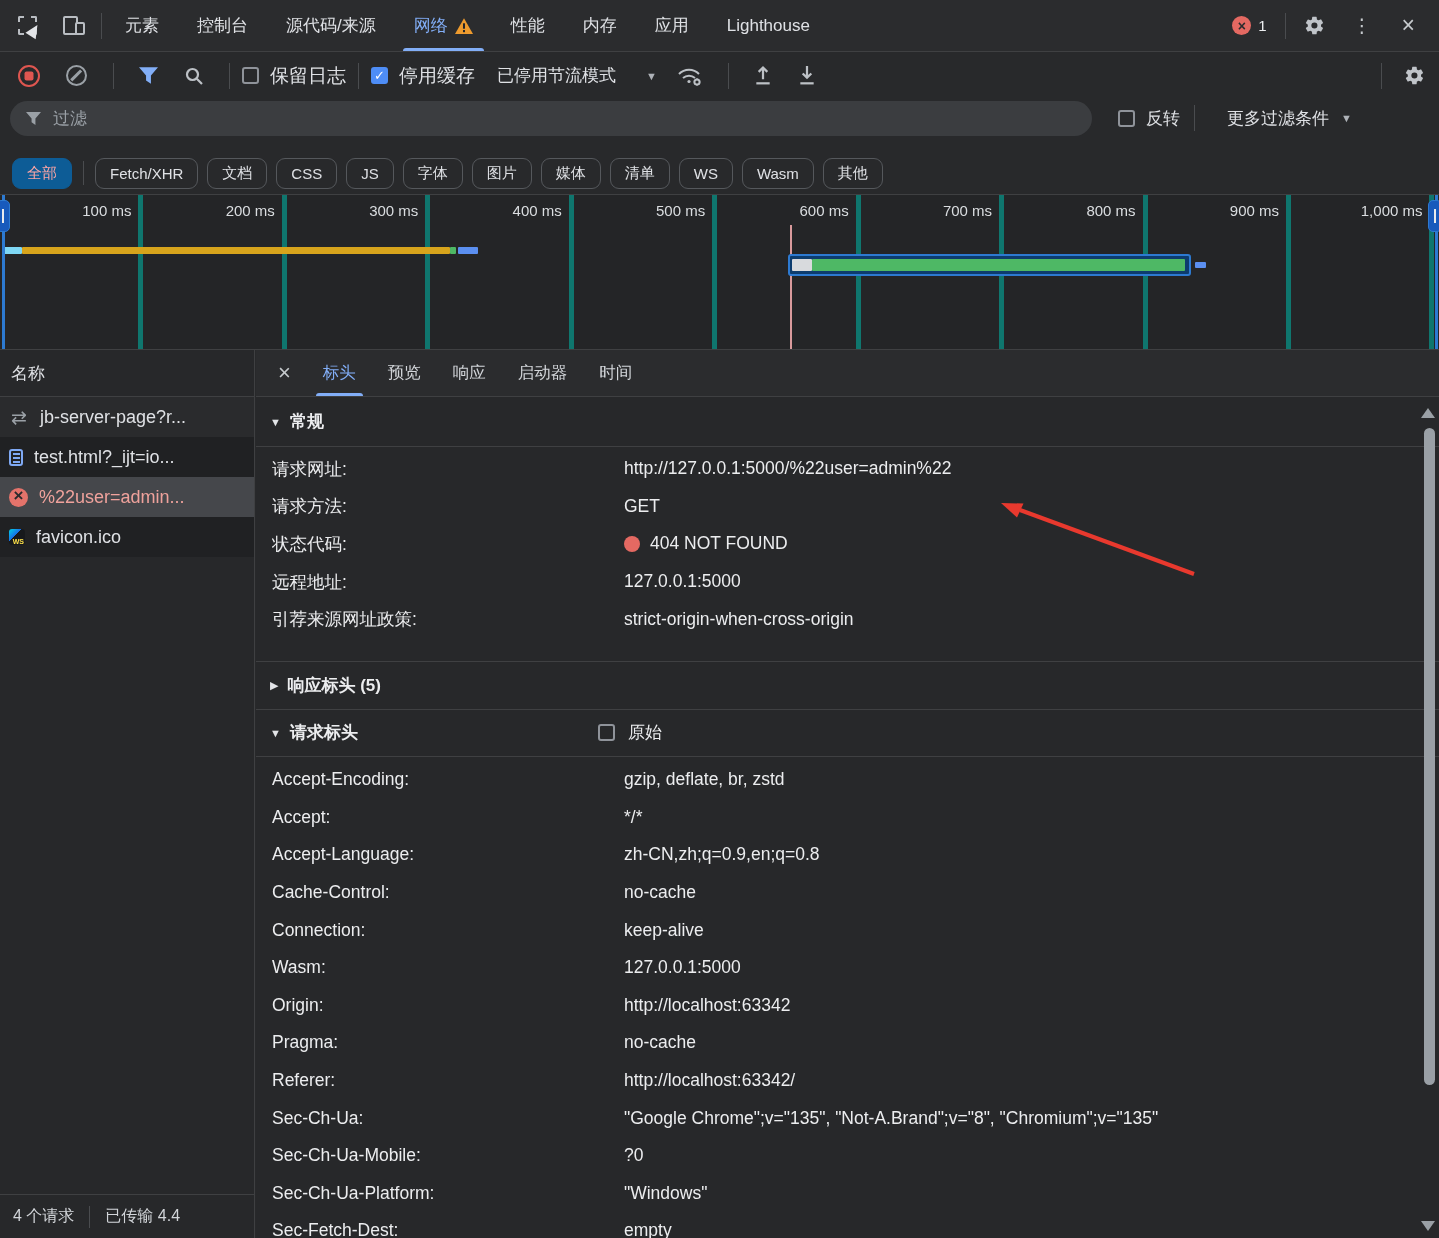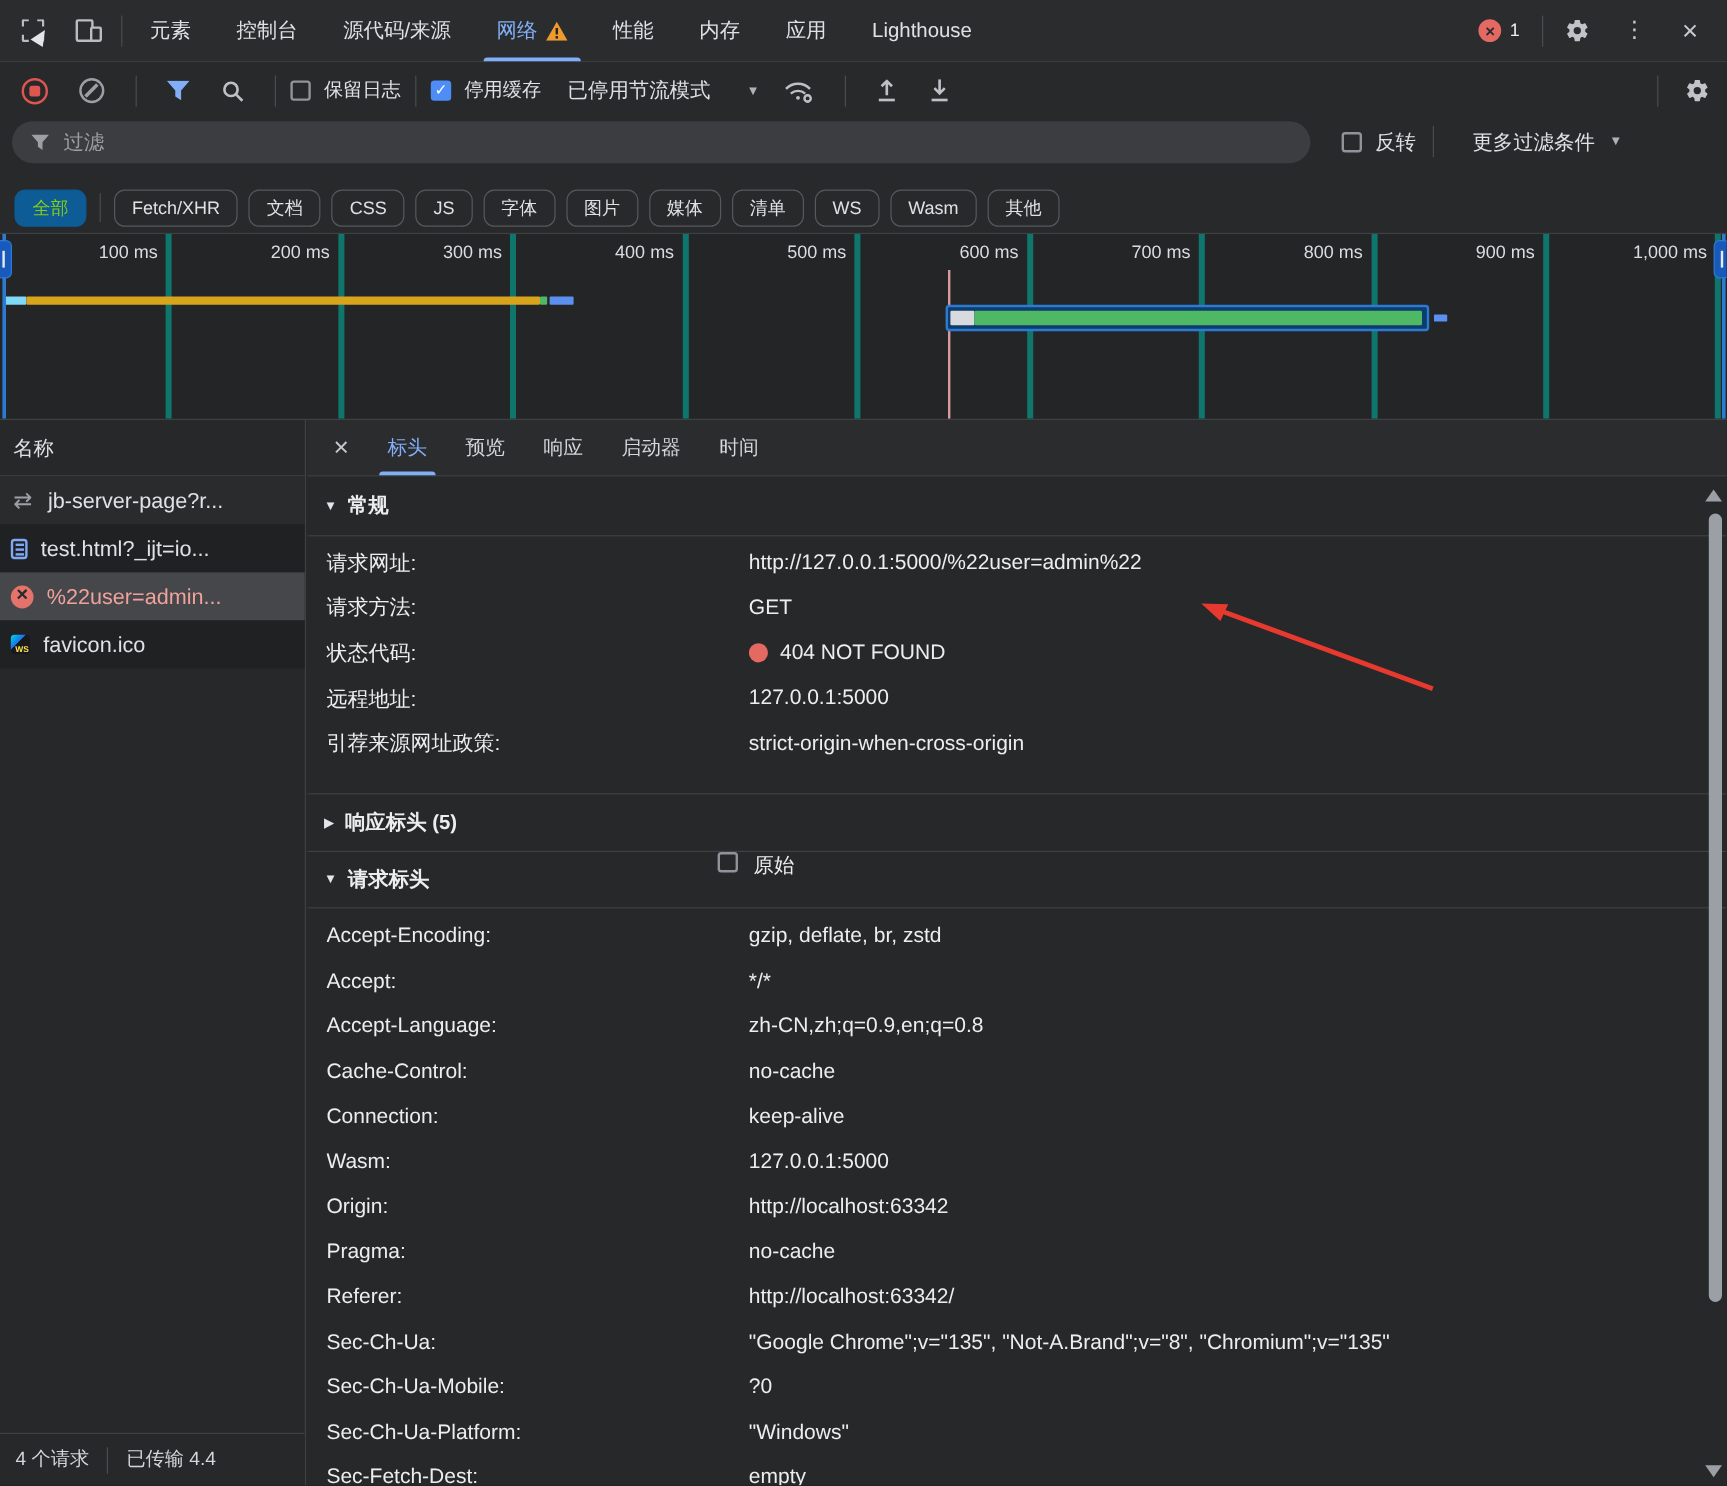--- a/index.html
+++ b/index.html
@@ -44,21 +44,21 @@
 
   
   .toolbar{position:absolute;top:52px;left:0;right:0;height:48px;background:var(--bg-toolbar);
     border-bottom:1px solid var(--border);display:flex;align-items:center;gap:0;}
   .toolbar .vdiv{margin:0 12px;}
   .rec{width:22px;height:22px;border:2.5px solid #df5650;border-radius:50%;margin:0 12px 0 18px;position:relative;cursor:pointer;}
   .rec::after{content:"";position:absolute;left:50%;top:50%;transform:translate(-50%,-50%);
     width:9px;height:9px;background:#df5650;border-radius:2px;}
   .clear-c{width:21px;height:21px;border:2.5px solid #9aa0a6;border-radius:50%;margin:0 14px;position:relative;cursor:pointer;}
   .clear-c::after{content:"";position:absolute;left:1px;top:7px;width:14px;height:2.5px;background:#9aa0a6;transform:rotate(-45deg);}
-  .cb-group{display:flex;align-items:center;gap:11px;font-size:16px;cursor:pointer;white-space:nowrap;}
+  .cb-group{display:flex;align-items:center;gap:11px;font-size:19px;cursor:pointer;white-space:nowrap;}
   .cb{width:17px;height:17px;border:2px solid #8f939a;border-radius:3px;flex:none;position:relative;}
   .cb.checked{background:var(--check);border-color:var(--check);}
   .cb.checked::after{content:"✓";position:absolute;left:50%;top:50%;transform:translate(-50%,-54%);
     color:#fff;font-size:13px;font-weight:700;}
   .select-like{display:flex;align-items:center;gap:30px;font-size:17px;margin-left:22px;cursor:pointer;white-space:nowrap;}
   .caret{font-size:11px;color:#aeb2b8;}
   .tool-ic{margin:0 13px;cursor:pointer;line-height:0;}
   .toolbar-right{margin-left:auto;display:flex;align-items:center;}
 
   
@@ -67,21 +67,21 @@
   .filter-pill{flex:none;width:1082px;height:35px;margin-left:10px;background:#3b3d40;border-radius:18px;
     display:flex;align-items:center;gap:12px;padding:0 16px;font-size:17px;color:var(--txt-dim);cursor:text;}
   .filterbar-right{display:flex;align-items:center;margin-left:26px;gap:0;}
   .morefilters{display:flex;align-items:center;gap:12px;font-size:17px;color:var(--txt);padding:0 18px;cursor:pointer;white-space:nowrap;}
 
   
   .chipsrow{position:absolute;top:152px;left:0;right:0;height:43px;background:var(--bg-toolbar);
     border-bottom:1px solid var(--border);display:flex;align-items:center;gap:9px;padding-left:12px;}
   .chip{height:31px;padding:0 14px;border:1px solid #55585c;border-radius:9px;display:flex;align-items:center;
     font-size:15px;color:var(--txt);cursor:pointer;white-space:nowrap;background:transparent;}
-  .chip.active{background:#0d5c96;border-color:#0d5c96;color:#84cc16;}
+  .chip.active{background:#0d5c96;border-color:#0d5c96;color:#fca5a5;}
   .chip-div{width:1px;height:24px;background:var(--divider);margin:0 2px;}
 
   
   .overview{position:absolute;top:195px;left:0;right:0;height:155px;background:var(--bg-overview);
     border-bottom:1px solid var(--border);overflow:hidden;}
   .tickcol{position:absolute;top:0;bottom:0;border-right:5px solid #0f766e;padding-left:17px;}
   .tickcol span{display:block;text-align:right;padding:7px 7px 0 0;font-size:15px;color:#dadde0;white-space:nowrap;}
   .seg{position:absolute;border-radius:1px;}
   .seg-cyan{background:#7fd8f5;} .seg-yellow{background:#d7a41c;} .seg-green{background:#4eb865;}
   .seg-blue{background:#5b8ff0;} .seg-white{background:#d8dadd;}
@@ -137,21 +137,21 @@
   .tri{font-size:11px;margin-right:9px;color:#e3e5e8;}
   .kv{display:flex;align-items:center;height:37.6px;padding:0 16px;white-space:nowrap;}
   .kv .k{width:352px;flex:none;overflow:hidden;}
   .kv .v{flex:1;display:flex;align-items:center;overflow:hidden;}
   .dot{display:none;width:16px;height:16px;border-radius:50%;background:var(--red);margin-right:10px;flex:none;}
   .kv.has-dot .dot{display:inline-block;}
   .gen-rows{padding:3px 0 0;}
   .gen-wrap{border-bottom:1px solid var(--border);padding-bottom:23px;}
   .resp-head{height:48px;font-weight:700;}
   .reqh-head{position:relative;height:47px;font-weight:700;}
-  .raw-group{position:absolute;left:342px;top:0;bottom:0;display:flex;align-items:flex-start;gap:13px;
+  .raw-group{position:absolute;left:342px;top:0;bottom:0;display:flex;align-items:center;gap:13px;
     font-weight:400;font-size:17px;cursor:pointer;}
   .hdr-rows{padding-top:4px;}
 
   
   .vsb-up,.vsb-down{position:absolute;right:4px;width:0;height:0;cursor:pointer;}
   .vsb-up{top:58px;border-left:7px solid transparent;border-right:7px solid transparent;border-bottom:10px solid #9aa0a6;}
   .vsb-down{bottom:7px;border-left:7px solid transparent;border-right:7px solid transparent;border-top:10px solid #9aa0a6;}
   .vsb-thumb{position:absolute;right:4px;top:78px;width:11px;height:657px;background:#9aa0a6;border-radius:6px;cursor:grab;}
 
   .arrow-svg{position:absolute;inset:0;pointer-events:none;z-index:6;}

